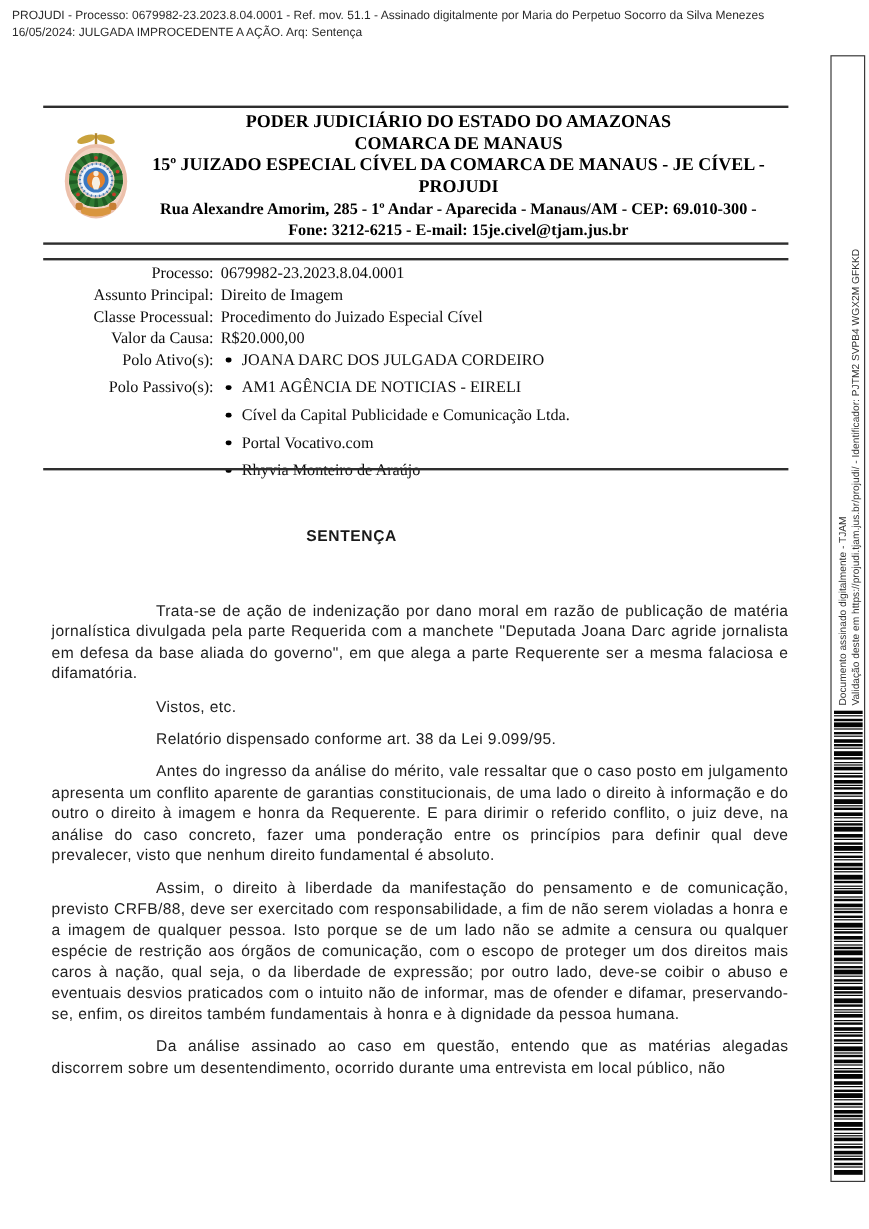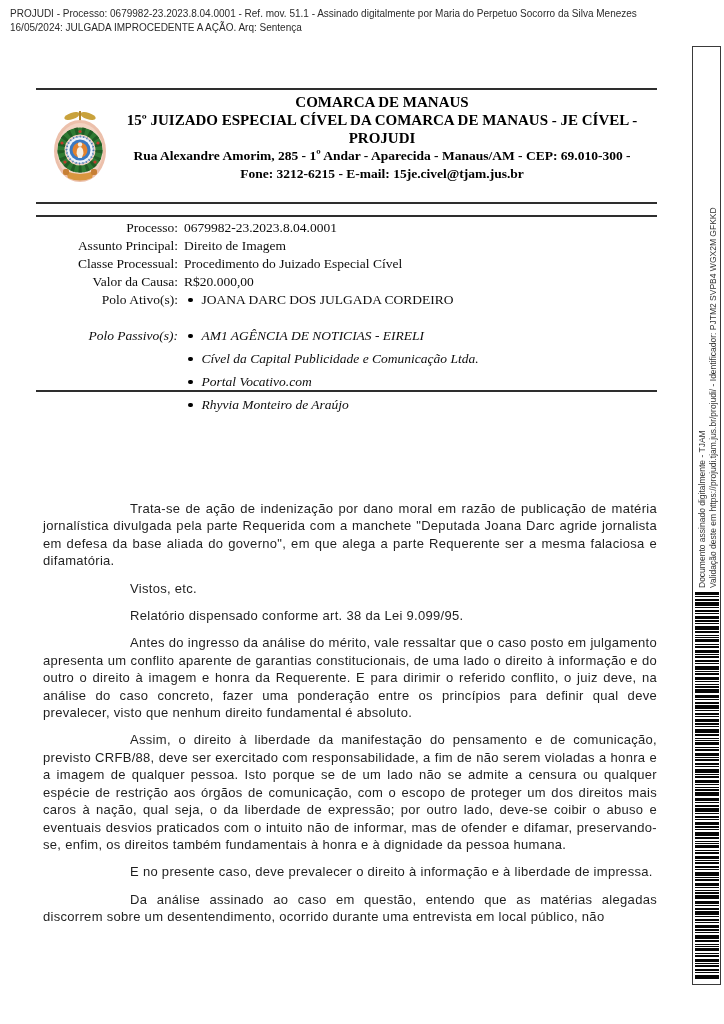--- a/index.html
+++ b/index.html
@@ -89,20 +89,21 @@
     <circle cx="27" cy="43" r="7.5" fill="#e2822e"></circle>
     <circle cx="27" cy="37.5" r="2.2" fill="#f6efe4"></circle>
     <path d="M27 40 c-2.6 0 -3.4 3.4 -3.4 6.4 l1.6 4.6 h3.6 l1.6 -4.6 c0 -3 -0.8 -6.4 -3.4 -6.4 z" fill="#f6efe4"></path>
 
     <path d="M13 64 q14 6 28 0 l-2 7 q-12 5 -24 0 z" fill="#d9963f"></path>
     <rect x="10" y="62" width="6" height="6" rx="2" fill="#c77f35"></rect>
     <rect x="38" y="62" width="6" height="6" rx="2" fill="#c77f35"></rect>
   </svg>
 
   <div class="court-header">
+    <div class="court-line">PODER JUDICIÁRIO DO ESTADO DO AMAZONAS</div>
     <div class="court-line">COMARCA DE MANAUS</div>
     <div class="court-line">15º JUIZADO ESPECIAL CÍVEL DA COMARCA DE MANAUS - JE CÍVEL -</div>
     <div class="court-line">PROJUDI</div>
     <div class="addr-line">Rua Alexandre Amorim, 285 - 1º Andar - Aparecida - Manaus/AM - CEP: 69.010-300 -</div>
     <div class="addr-line">Fone: 3212-6215 - E-mail: 15je.civel@tjam.jus.br</div>
   </div>
 
   <div class="rule rule-b"></div>
   <div class="rule rule-c"></div>
 
@@ -122,49 +123,49 @@
     <div class="meta-row">
       <div class="meta-label">Valor da Causa:</div>
       <div class="meta-value">R$20.000,00</div>
     </div>
     <div class="meta-row">
       <div class="meta-label">Polo Ativo(s):</div>
       <div class="meta-value">
         <span class="bullet"></span><span>JOANA DARC DOS JULGADA CORDEIRO</span>
       </div>
     </div>
-    <div class="meta-row" style="margin-top:18px;font-style:italic;">
+    <div class="meta-row" style="margin-top:5px;">
       <div class="meta-label">Polo Passivo(s):</div>
       <div class="meta-value party-list">
         <div class="party-item">
           <span class="bullet"></span><span>AM1 AGÊNCIA DE NOTICIAS - EIRELI</span>
         </div>
         <div class="party-item">
           <span class="bullet"></span><span>Cível da Capital Publicidade e Comunicação Ltda.</span>
         </div>
         <div class="party-item">
           <span class="bullet"></span><span>Portal Vocativo.com</span>
         </div>
         <div class="party-item">
           <span class="bullet"></span><span>Rhyvia Monteiro de Araújo</span>
         </div>
       </div>
     </div>
   </div>
 
   <div class="rule rule-d"></div>
 
+  <div class="sentenca">SENTENÇA</div>
 
   <div class="body-text">
     <p>Trata-se de ação de indenização por dano moral em razão de publicação de matéria jornalística divulgada pela parte Requerida com a manchete "Deputada Joana Darc agride jornalista em defesa da base aliada do governo", em que alega a parte Requerente ser a mesma falaciosa e difamatória.</p>
     <p>Vistos, etc.</p>
     <p>Relatório dispensado conforme art. 38 da Lei 9.099/95.</p>
     <p>Antes do ingresso da análise do mérito, vale ressaltar que o caso posto em julgamento apresenta um conflito aparente de garantias constitucionais, de uma lado o direito à informação e do outro o direito à imagem e honra da Requerente. E para dirimir o referido conflito, o juiz deve, na análise do caso concreto, fazer uma ponderação entre os princípios para definir qual deve prevalecer, visto que nenhum direito fundamental é absoluto.</p>
     <p>Assim, o direito à liberdade da manifestação do pensamento e de comunicação, previsto CRFB/88, deve ser exercitado com responsabilidade, a fim de não serem violadas a honra e a imagem de qualquer pessoa. Isto porque se de um lado não se admite a censura ou qualquer espécie de restrição aos órgãos de comunicação, com o escopo de proteger um dos direitos mais caros à nação, qual seja, o da liberdade de expressão; por outro lado, deve-se coibir o abuso e eventuais desvios praticados com o intuito não de informar, mas de ofender e difamar, preservando-se, enfim, os direitos também fundamentais à honra e à dignidade da pessoa humana.</p>
-    <p>E no presente caso, deve prevalecer o direito à informação e à liberdade de impressa.</p>
     <p>Da análise assinado ao caso em questão, entendo que as matérias alegadas discorrem sobre um desentendimento, ocorrido durante uma entrevista em local público, não</p>
   </div>
 
   <div class="side-box"></div>
   <div class="side-text">
     <div>Documento assinado digitalmente - TJAM</div>
     <div>Validação deste em https://projudi.tjam.jus.br/projudi/ - Identificador: PJTM2 SVPB4 WGX2M GFKKD</div>
   </div>
   <div class="barcode" id="barcode">
       <div class="bar" style="height: 3px; margin-bottom: 1px;"></div>

